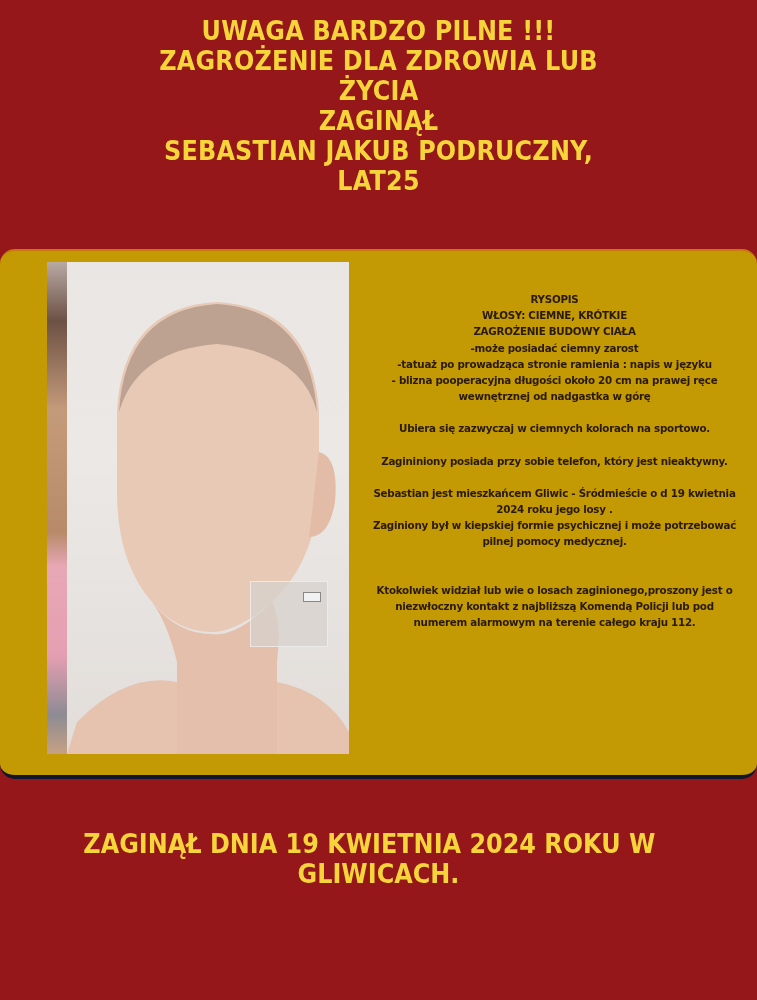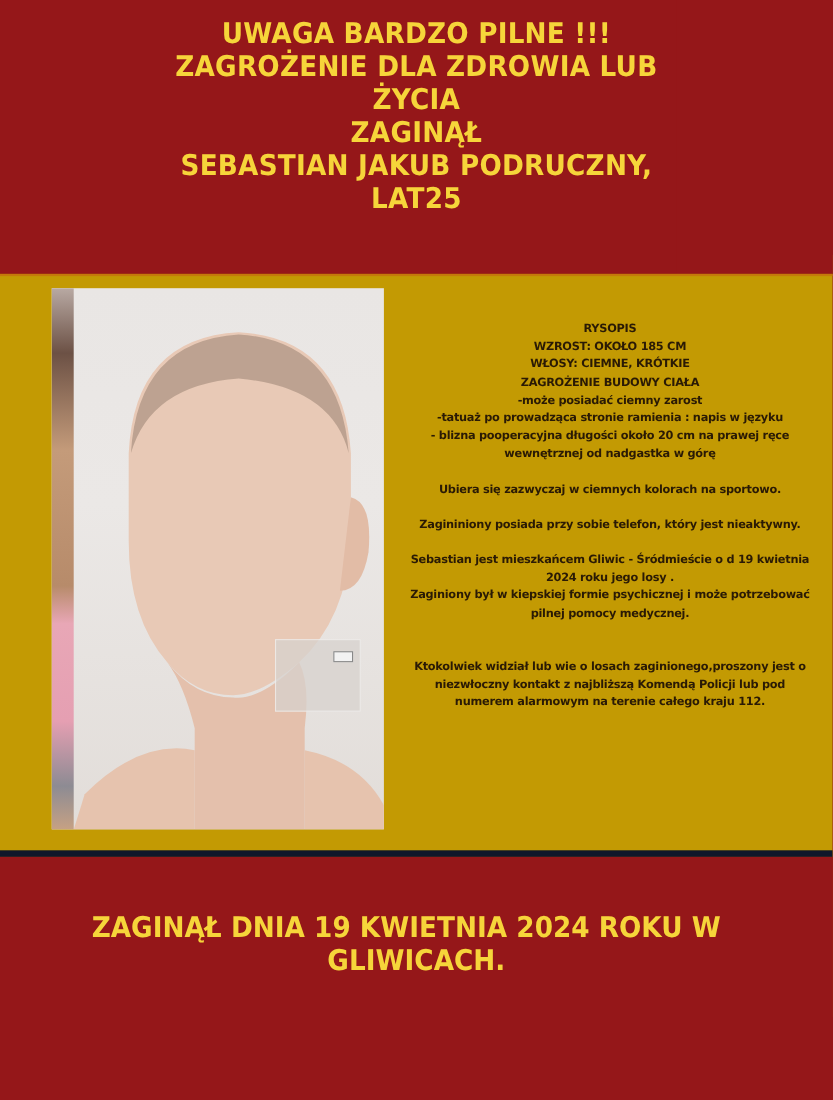--- a/index.html
+++ b/index.html
@@ -16,21 +16,22 @@
       font-family: "DejaVu Sans", sans-serif; font-weight: bold;
       font-size: 26px; line-height: 30px; letter-spacing: 0.2px;
       transform: scaleX(0.92); transform-origin: center top;
     }
     .headline div { white-space: nowrap; }
 
     .mid-band {
       position: absolute; left: 0; top: 249px; width: 757px; height: 530px;
       background: #c39a03;
       border-top: 2px solid #c57a0a;
-      border-bottom: 6px solid #0f172a;
+      border-bottom: 4px solid #0f172a;
+      border-radius: 15px;
     }
 
     .photo {
       position: absolute; left: 47px; top: 11px; width: 302px; height: 492px;
       background: linear-gradient(180deg, #e9e6e4 0%, #ebe8e6 40%, #e2ddd9 100%);
       overflow: hidden;
     }
     .photo .left-strip {
       position: absolute; left: 0; top: 0; width: 20px; height: 100%;
       background: linear-gradient(180deg, #b8a9a3 0%, #6c5145 12%, #c49b7a 30%, #b78b6a 55%, #e8a7b6 62%, #e59fb2 80%, #8d8b93 92%, #c6a184 100%);
@@ -98,21 +99,20 @@
       <path d="M30 460 Q80 410 130 420 L130 492 L20 492 Z" fill="#e6c3ae"></path>
       <path d="M230 420 Q280 430 302 470 L302 492 L230 492 Z" fill="#e6c3ae"></path>
     </svg>
     <div class="watermark">
       <div class="wm-logo"></div>
     </div>
   </div>
 
   <div class="description">
     <div class="line">RYSOPIS</div>
-    <div class="line">WZROST: OKOŁO 185 CM</div>
     <div class="line">WŁOSY: CIEMNE, KRÓTKIE</div>
     <div class="line">ZAGROŻENIE BUDOWY CIAŁA</div>
     <div class="line">-może posiadać ciemny zarost</div>
     <div class="line">-tatuaż po prowadząca stronie ramienia : napis w języku</div>
     <div class="line">- blizna pooperacyjna długości około 20 cm na prawej ręce</div>
     <div class="line">wewnętrznej od nadgastka w górę</div>
     <div class="gap"></div>
     <div class="line">Ubiera się zazwyczaj w ciemnych kolorach na sportowo.</div>
     <div class="gap"></div>
     <div class="line">Zagininiony posiada przy sobie telefon,  który jest nieaktywny.</div>

